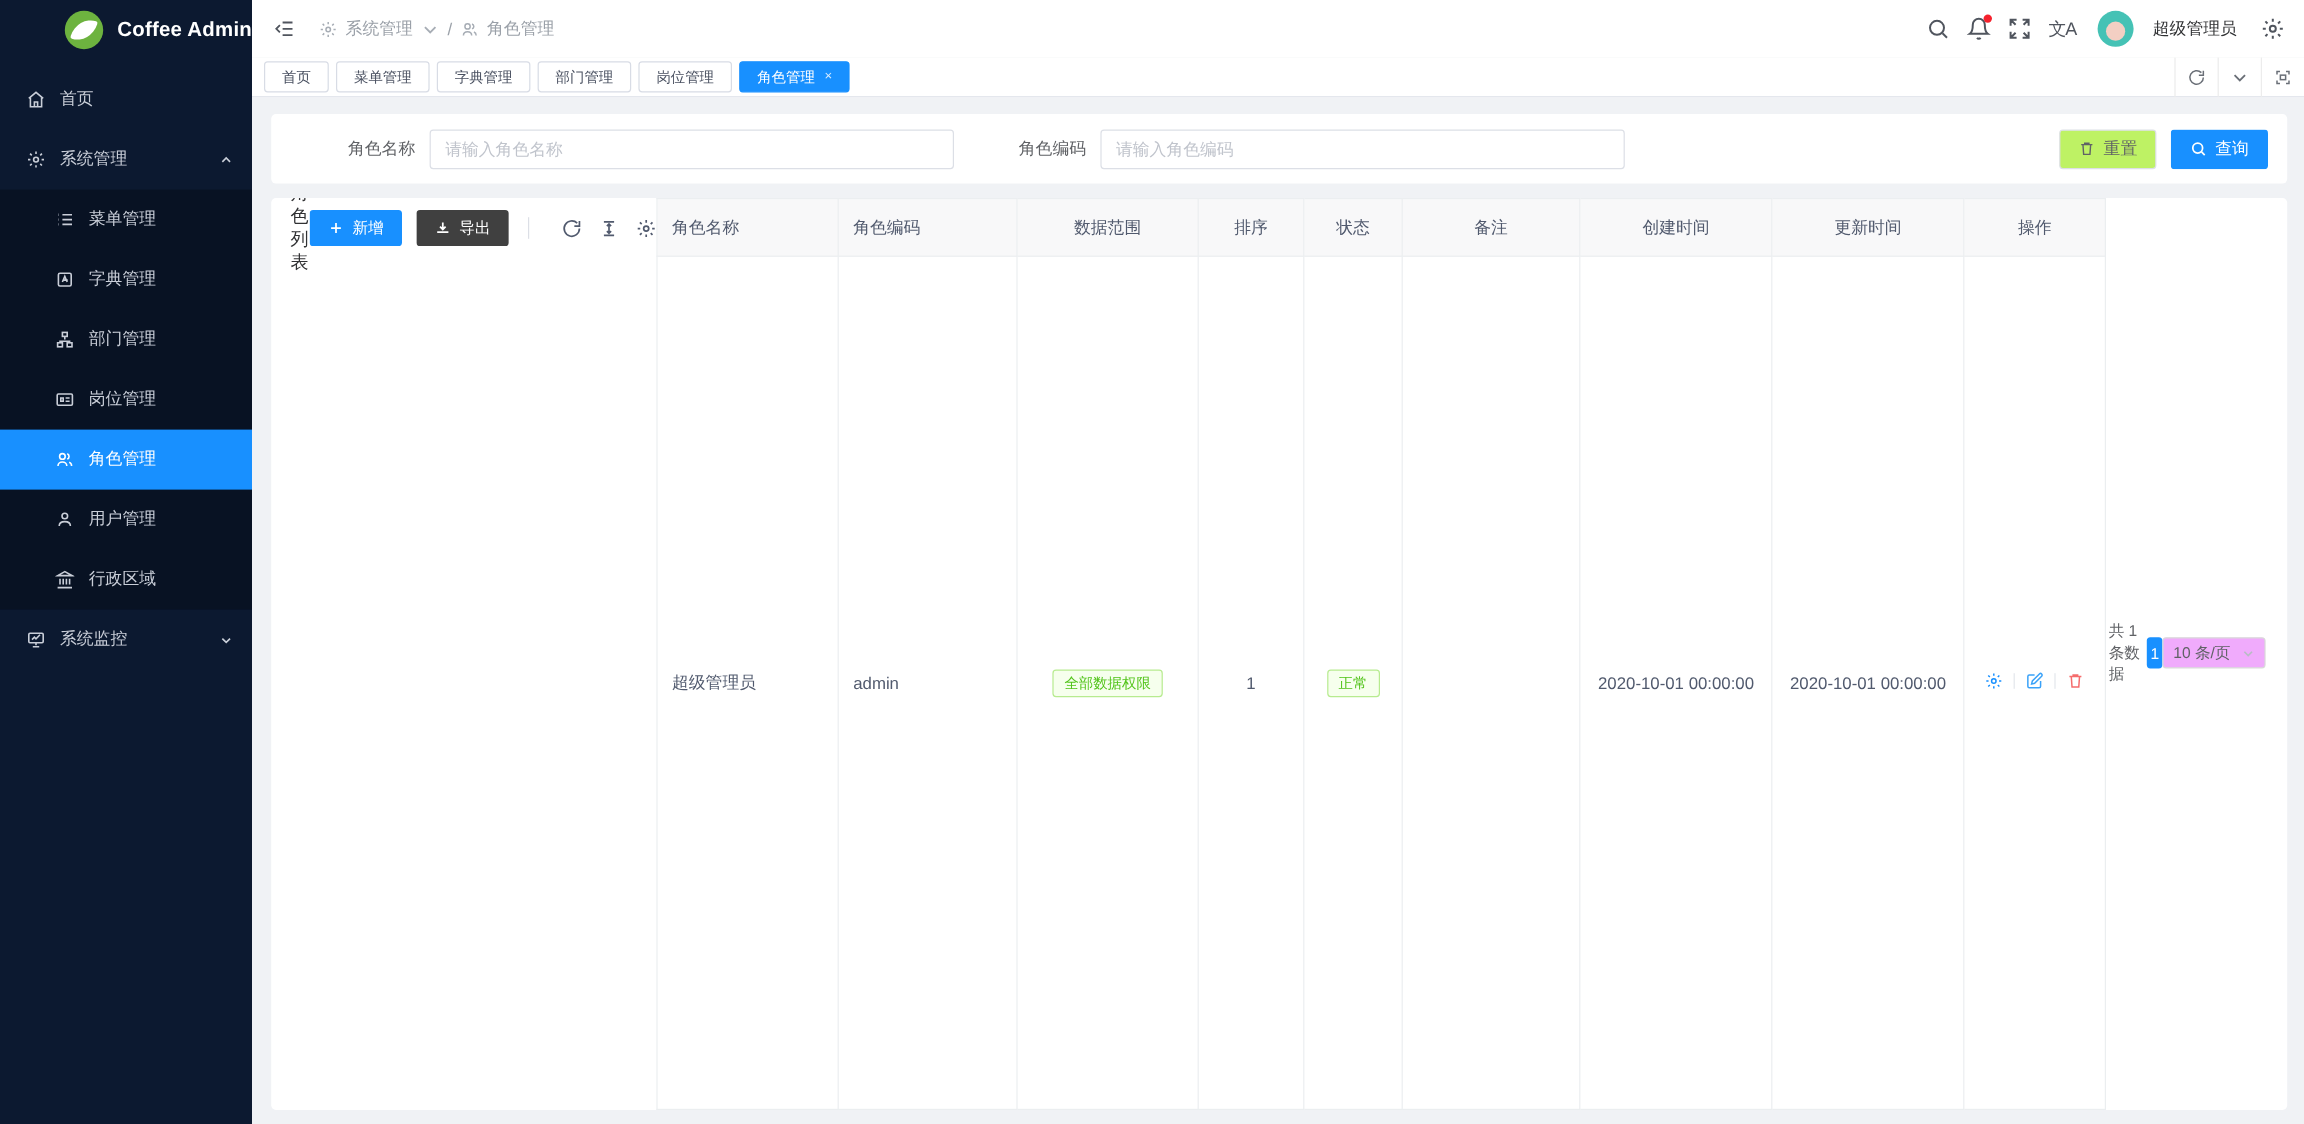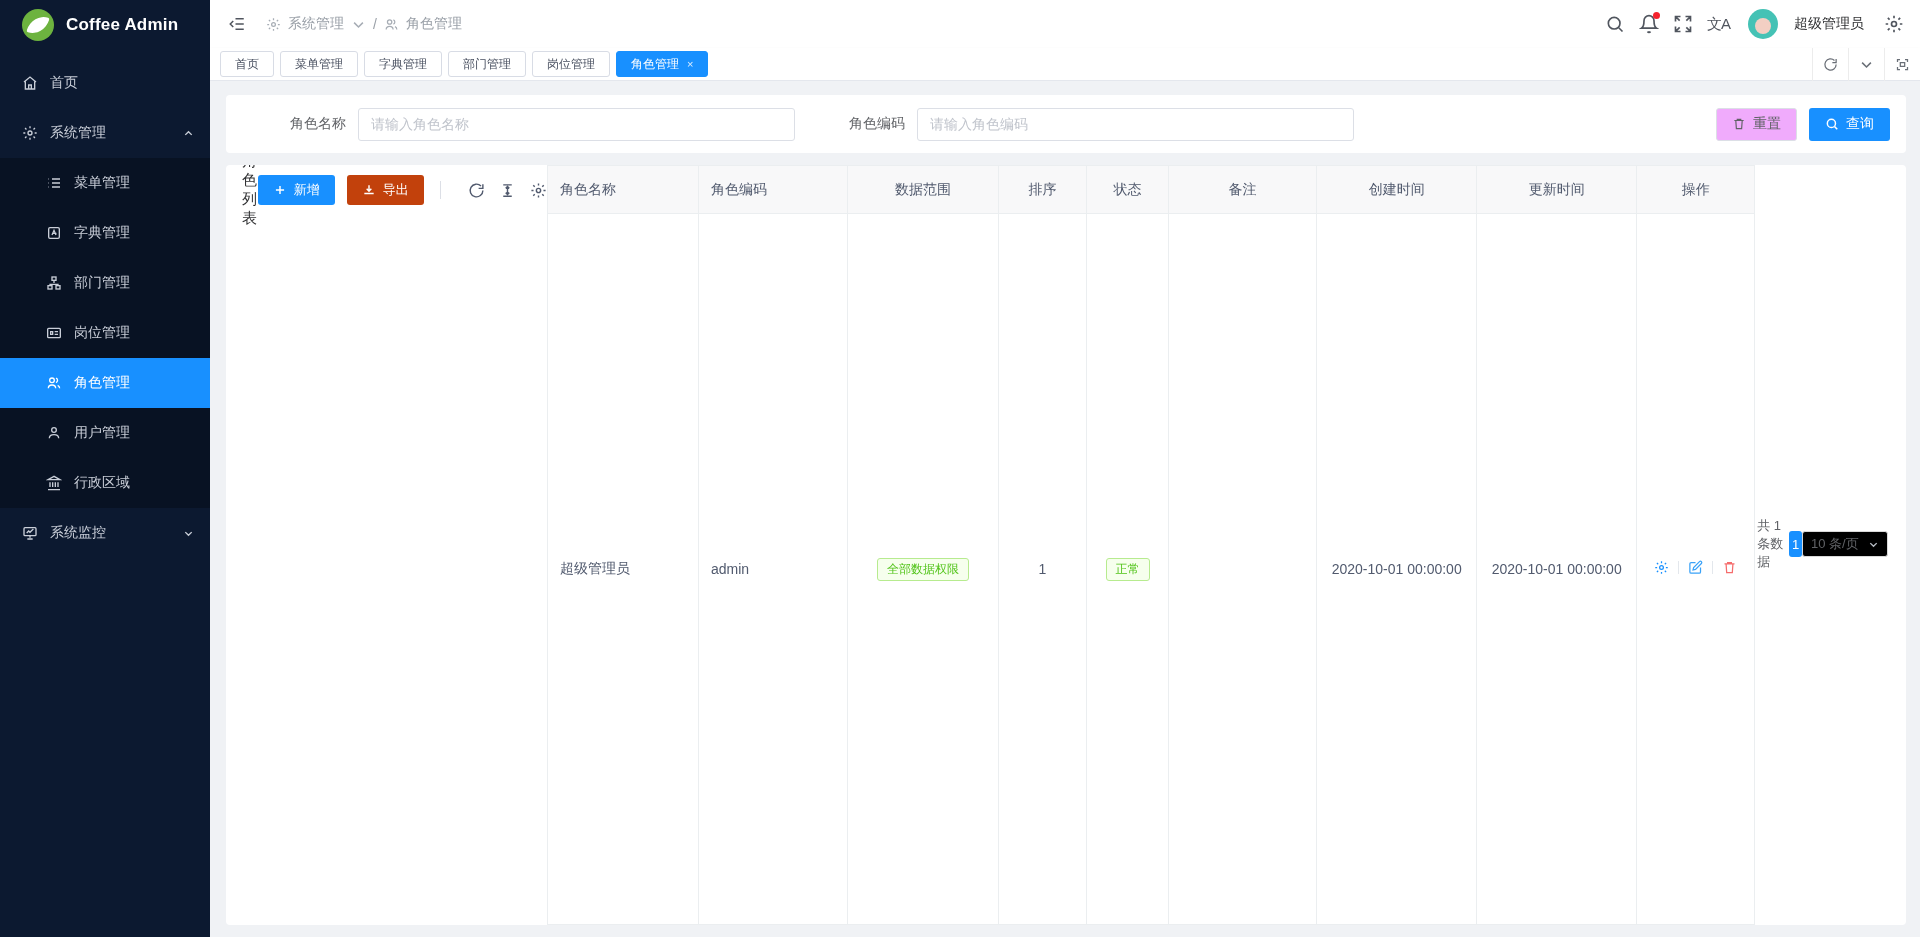--- a/index.html
+++ b/index.html
@@ -3,21 +3,21 @@
 <meta charset="utf-8">
 <style>
   * { margin:0; padding:0; box-sizing:border-box; }
   html,body { width:1920px; height:937px; overflow:hidden;
     font-family:"Liberation Sans","DejaVu Sans",sans-serif; font-size:14px; color:#515a6e; background:#f0f2f5; }
   .icon { display:inline-flex; align-items:center; justify-content:center; flex:0 0 auto; }
   .icon svg { width:100%; height:100%; }
 
   
   .sidebar { position:absolute; left:0; top:0; width:210px; height:937px; background:#0c1930; z-index:5; }
-  .logo-row { height:50px; display:flex; align-items:center; padding-left:22px; gap:12px; }
+  .logo-row { height:50px; display:flex; align-items:center; padding-left:22px; gap:12px;justify-content:flex-end; }
   .logo-badge { width:32px; height:32px; border-radius:50%; background:#6db33f; position:relative; overflow:hidden; }
   .logo-badge::after { content:""; position:absolute; left:7px; top:6px; width:18px; height:20px;
     background:#fff; border-radius:100% 10% 100% 10%; transform:rotate(18deg); }
   .logo-text { color:#fff; font-size:17px; font-weight:bold; letter-spacing:.2px; }
   .menu { margin-top:8px; }
   .menu-item { height:50px; display:flex; align-items:center; padding:0 16px 0 22px; gap:12px;
     color:#c9ced8; font-size:14px; cursor:pointer; }
   .menu-item .icon { width:16px; height:16px; color:#c9ced8; }
   .menu-item .grow { flex:1; }
   .submenu { background:#081223; }
@@ -60,23 +60,23 @@
   .field { display:flex; align-items:center; }
   .field label { color:#606266; margin-right:12px; white-space:nowrap; }
   .field input { width:437px; height:33px; border:1px solid #dcdfe6; border-radius:3px; padding:0 12px;
     font-size:14px; color:#515a6e; outline:none; font-family:inherit; }
   .field input::placeholder { color:#c0c4cc; }
   .f1 { margin-left:48px; } .f2 { margin-left:54px; }
   .search-spacer { flex:1; }
   .btn { height:33px; display:inline-flex; align-items:center; gap:7px; padding:0 15px;
     border-radius:3px; font-size:14px; cursor:pointer; border:1px solid transparent; white-space:nowrap; }
   .btn .icon { width:14px; height:14px; }
-  .btn-plain { background:#f0abfc; border-color:#dcdfe6; color:#606266;margin-left:38px; }
+  .btn-plain { background:#bef264; border-color:#dcdfe6; color:#606266;margin-left:38px; }
   .btn-primary { background:#1890ff; color:#fff; }
-  .btn-warning { background:#c2410c; color:#fff; }
+  .btn-warning { background:#404040; color:#fff; }
   .btn + .btn { margin-left:12px;font-family:Liberation Mono, monospace; }
 
   
   .table-card { background:#fff; border-radius:4px; margin-top:12px; flex:1; display:flex; flex-direction:row; padding:0 16px; overflow:hidden; }
   .card-head { height:50px; display:flex; align-items:center; }
   .card-title { font-size:15px; color:#303133; }
   .card-head-spacer { flex:1; }
   .btn-sm { height:30px; padding:0 14px; font-size:13px; }
   .toolbar-div { width:1px; height:18px; background:#dcdfe6; margin:0 14px 0 16px; }
   .tool-icon { width:17px; height:17px; color:#515a6e; cursor:pointer; margin-left:14px; }
@@ -90,21 +90,21 @@
     border:1px solid #b7eb8f; background:#f6ffed; border-radius:3px; }
   .row-actions { display:inline-flex; align-items:center; gap:9px; }
   .act-icon { width:15px; height:15px; cursor:pointer; }
   .act-blue { color:#1890ff; } .act-edit { color:#3aa2f8; } .act-red { color:#f56c6c; }
   .act-div { width:1px; height:13px; background:#e3e7ec; }
 
   .card-fill { flex:1; }
   .pager { display:flex; align-items:center; justify-content:flex-end; gap:0; padding:14px 2px 16px; font-size:13px; color:#606266; }
   .page-num { width:26px; height:26px; border-radius:3px; background:#1890ff; color:#fff;
     display:flex; align-items:center; justify-content:center; font-size:13px; cursor:pointer; }
-  .page-size { height:26px; min-width:86px; border:1px solid #d9d9d9; border-radius:3px; background:#000000;
+  .page-size { height:26px; min-width:86px; border:1px solid #d9d9d9; border-radius:3px; background:#f0abfc;
     display:flex; align-items:center; justify-content:space-between; padding:0 8px; gap:6px; cursor:pointer; color:#606266; }
   .page-size .icon { width:11px; height:11px; color:#b7bcc4; }
 </style>
 </head>
 <body>
 
 <div class="sidebar">
   <div class="logo-row">
     <span class="logo-badge"></span>
     <span class="logo-text">Coffee Admin</span>

